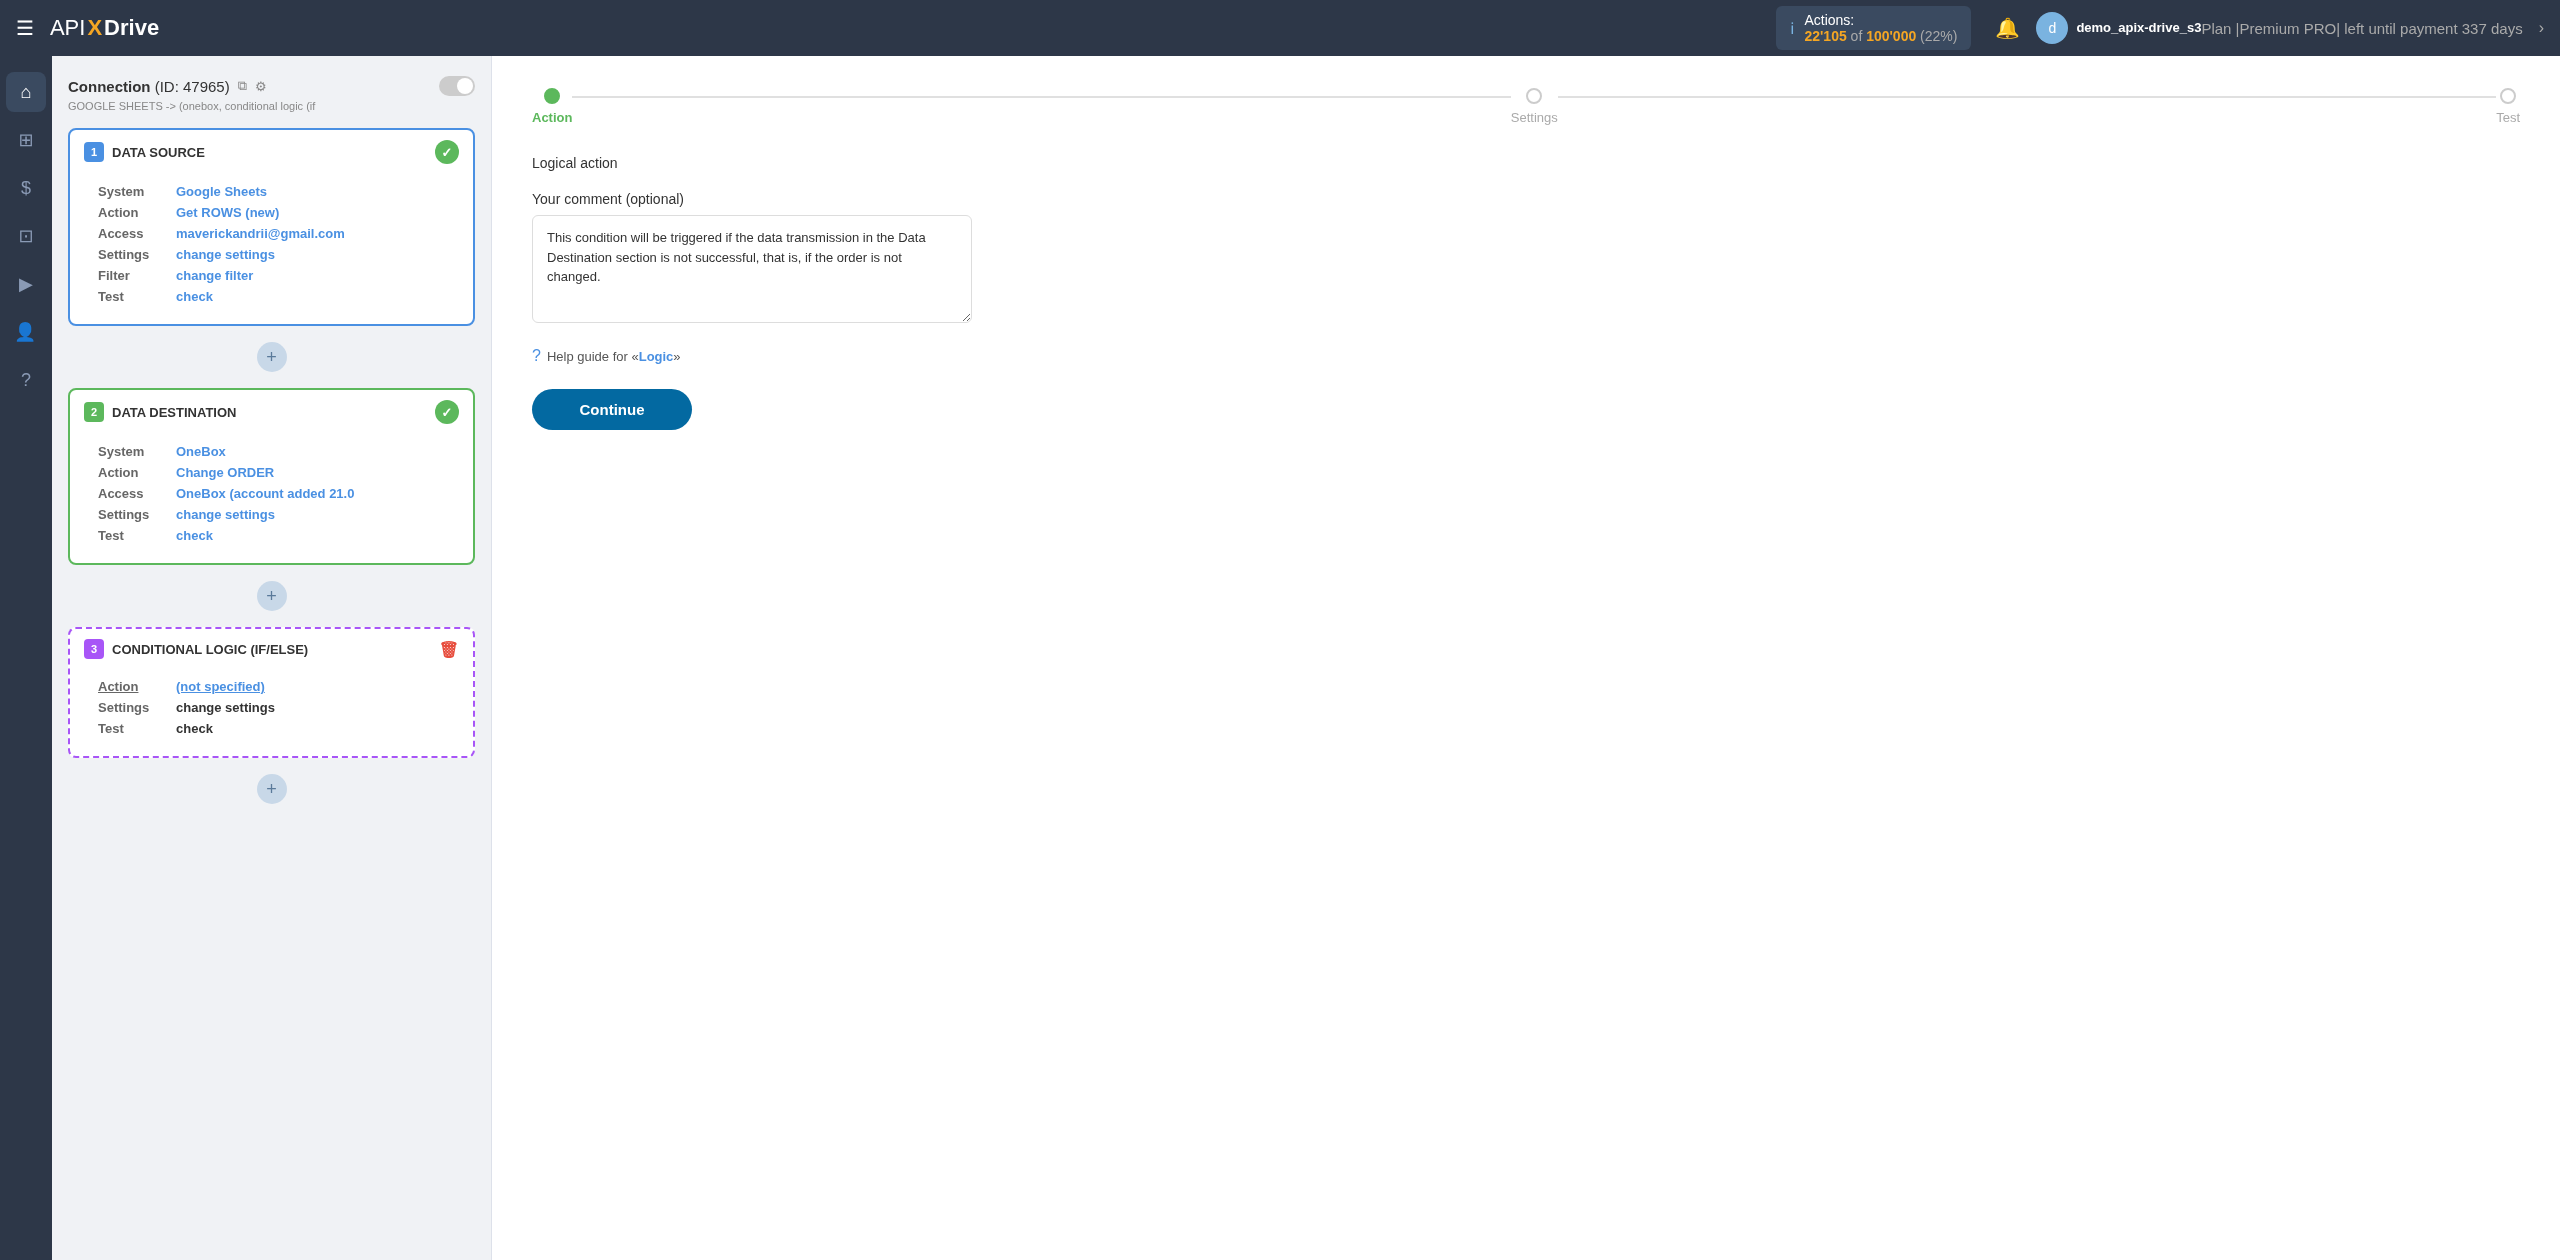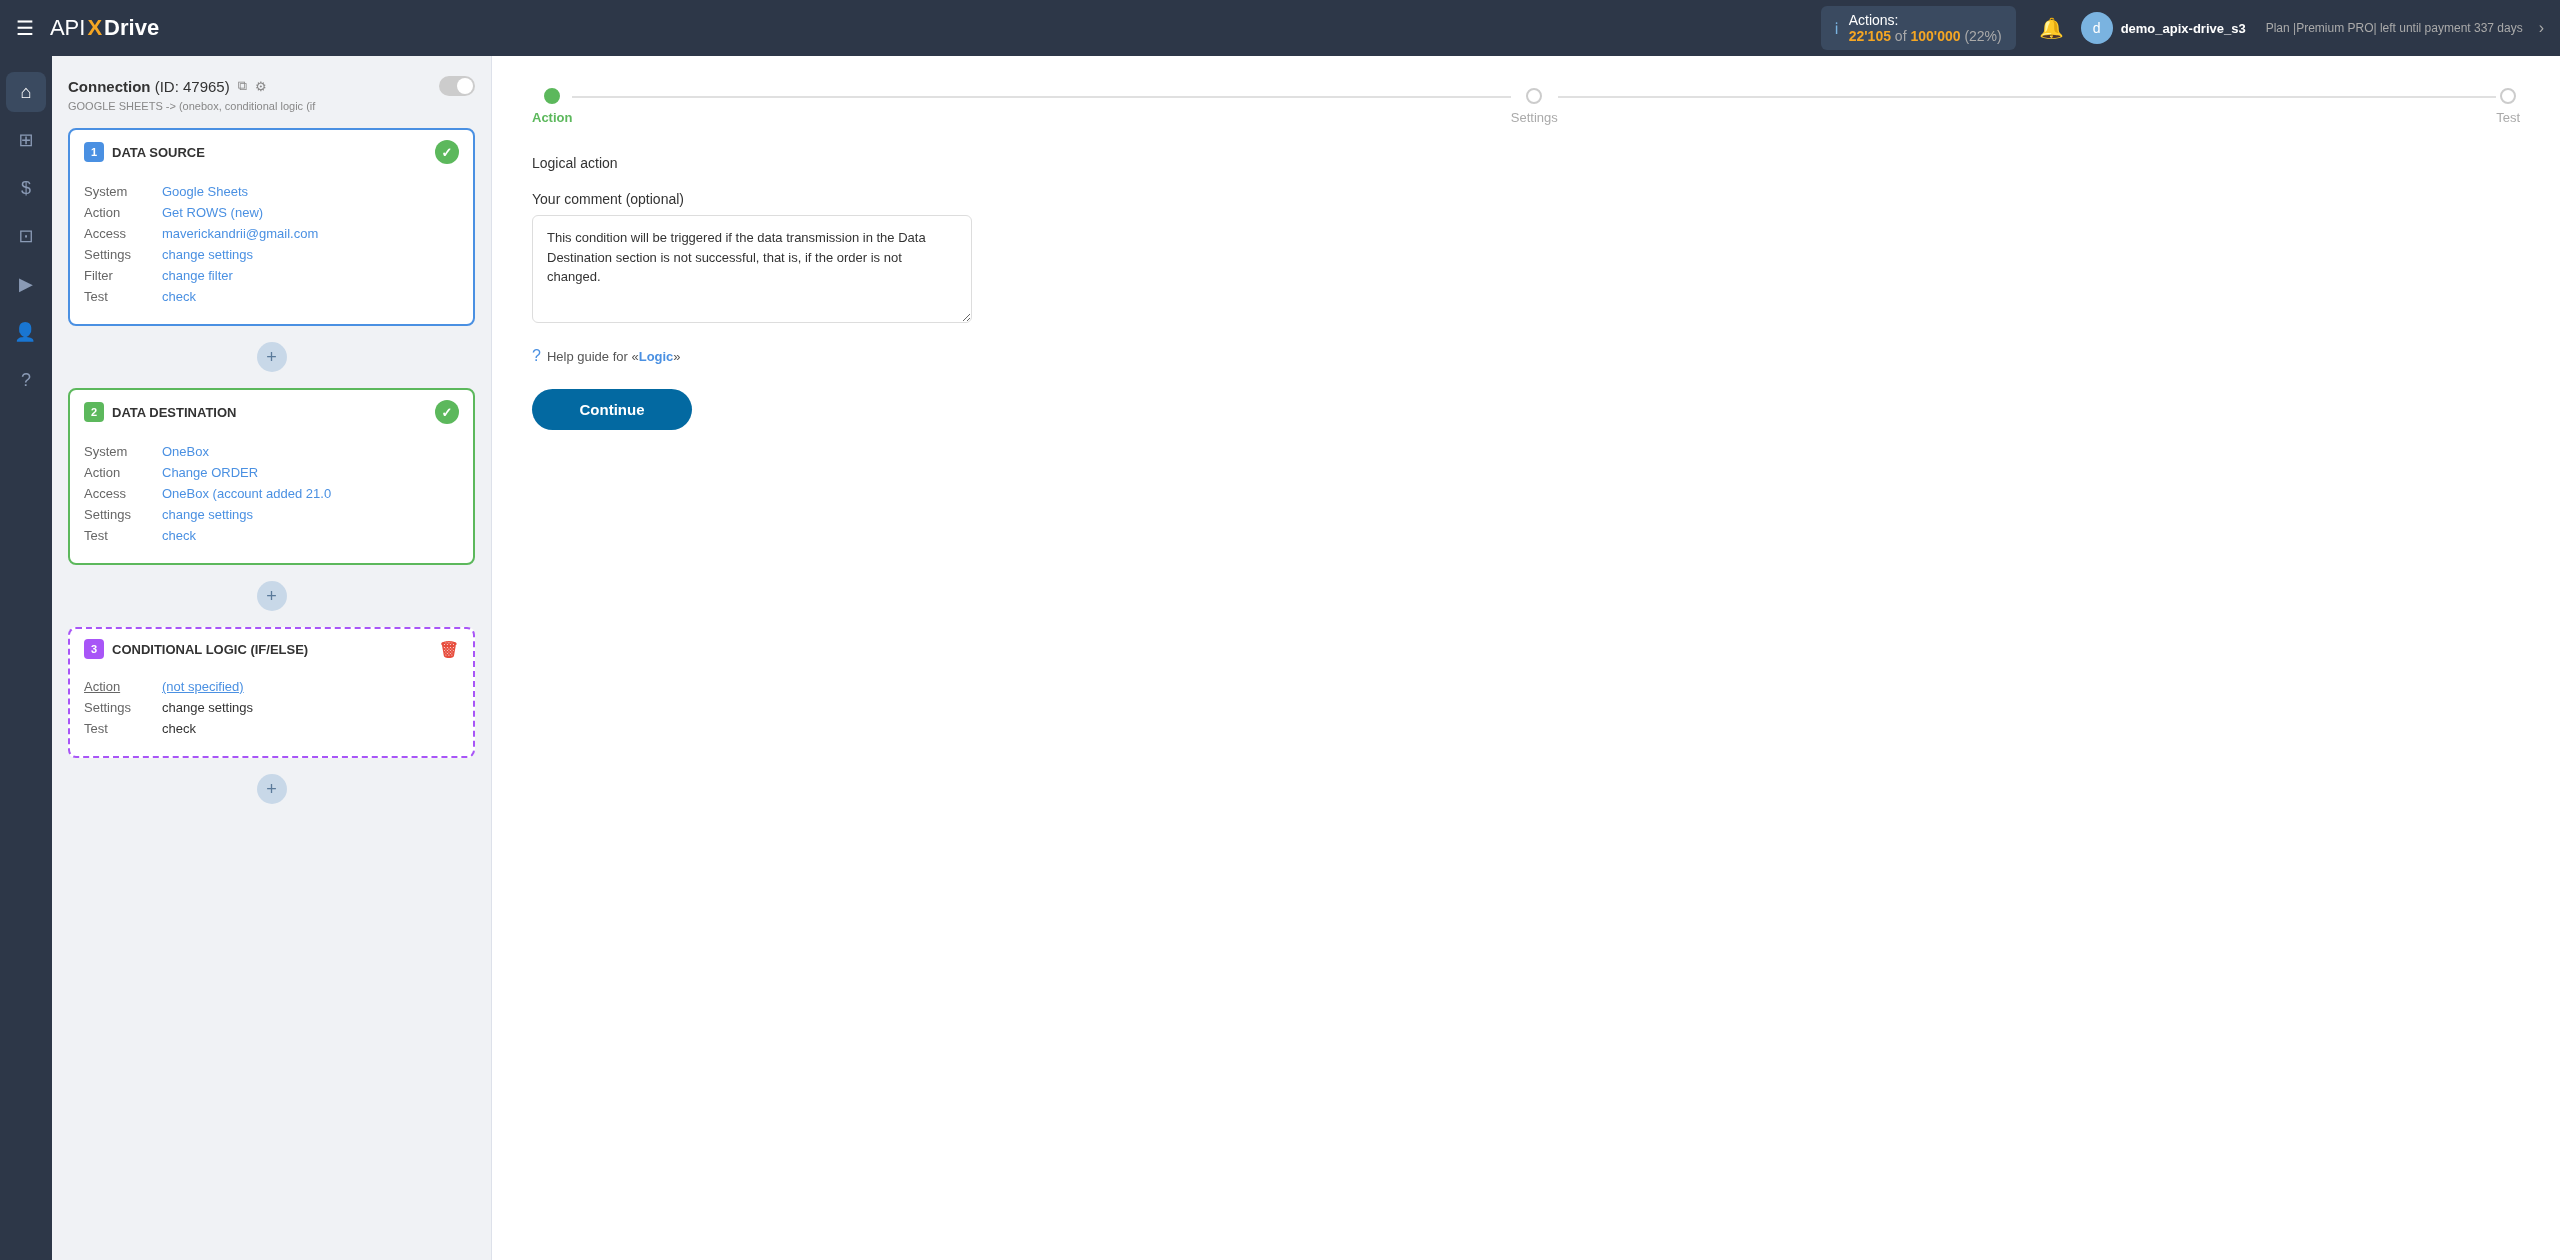--- a/index.html
+++ b/index.html
@@ -26,21 +26,21 @@
     .actions-num { font-size: 14px; }
     .actions-num .highlight { color: #f5a623; font-weight: 600; }
     .actions-num .of { color: #aaa; text-align: right; }
     .actions-pct { color: #aaa; }
 
     .bell-btn { color: #ccc; font-size: 20px; margin-left: 8px; cursor: pointer; }
     .user-area { display: flex; align-items: center; gap: 8px; color: #fff; font-size: 13px; }
     .avatar { width: 32px; height: 32px; border-radius: 50%; background: #7ab3e0; display: flex; align-items: center; justify-content: center; color: #fff; font-size: 14px; }
     .user-info { display: flex; flex-direction: row; }
     .user-name { font-weight: 600; font-size: 13px; }
-    .user-plan { color: #aaa; font-size: 12px; margin-left: 20px; }
+    .user-plan { color: #aaa; font-size: 15px; }
     .chevron-right { color: #aaa; font-size: 16px; margin-left: 8px; }
 
     
     .sidebar {
       position: fixed; top: 56px; left: 0; bottom: 0; width: 52px;
       background: #2d3748; display: flex; flex-direction: column;
       align-items: center; padding: 16px 0; gap: 8px; z-index: 99;
     }
     .sidebar-icon {
       width: 40px; height: 40px; border-radius: 8px;
@@ -95,21 +95,21 @@
     .card-num-green { background: #5cb85c; }
     .card-num-purple { background: #a855f7; }
     .card-check {
       margin-left: auto; width: 24px; height: 24px; border-radius: 50%;
       background: #5cb85c; display: flex; align-items: center; justify-content: center;
       color: #fff; font-size: 13px;
     }
     .card-delete {
       margin-left: auto; color: #e74c3c; font-size: 16px; cursor: pointer;
     }
-    .card-body { padding: 10px 14px 14px; }
+    .card-body { padding: 10px 28px 14px; font-weight: bold; }
     .card-row { display: flex; gap: 8px; margin-bottom: 6px; font-size: 13px; }
     .card-label { color: #666; width: 70px; min-width: 70px; }
     .card-value { color: #4a90e2; }
     .card-value-black { color: #333; }
 
     
     .add-btn {
       width: 30px; height: 30px; border-radius: 50%; background: #c8d8e8;
       display: flex; align-items: center; justify-content: center;
       color: #5a7a9a; font-size: 18px; cursor: pointer; margin: 0 auto 16px;

